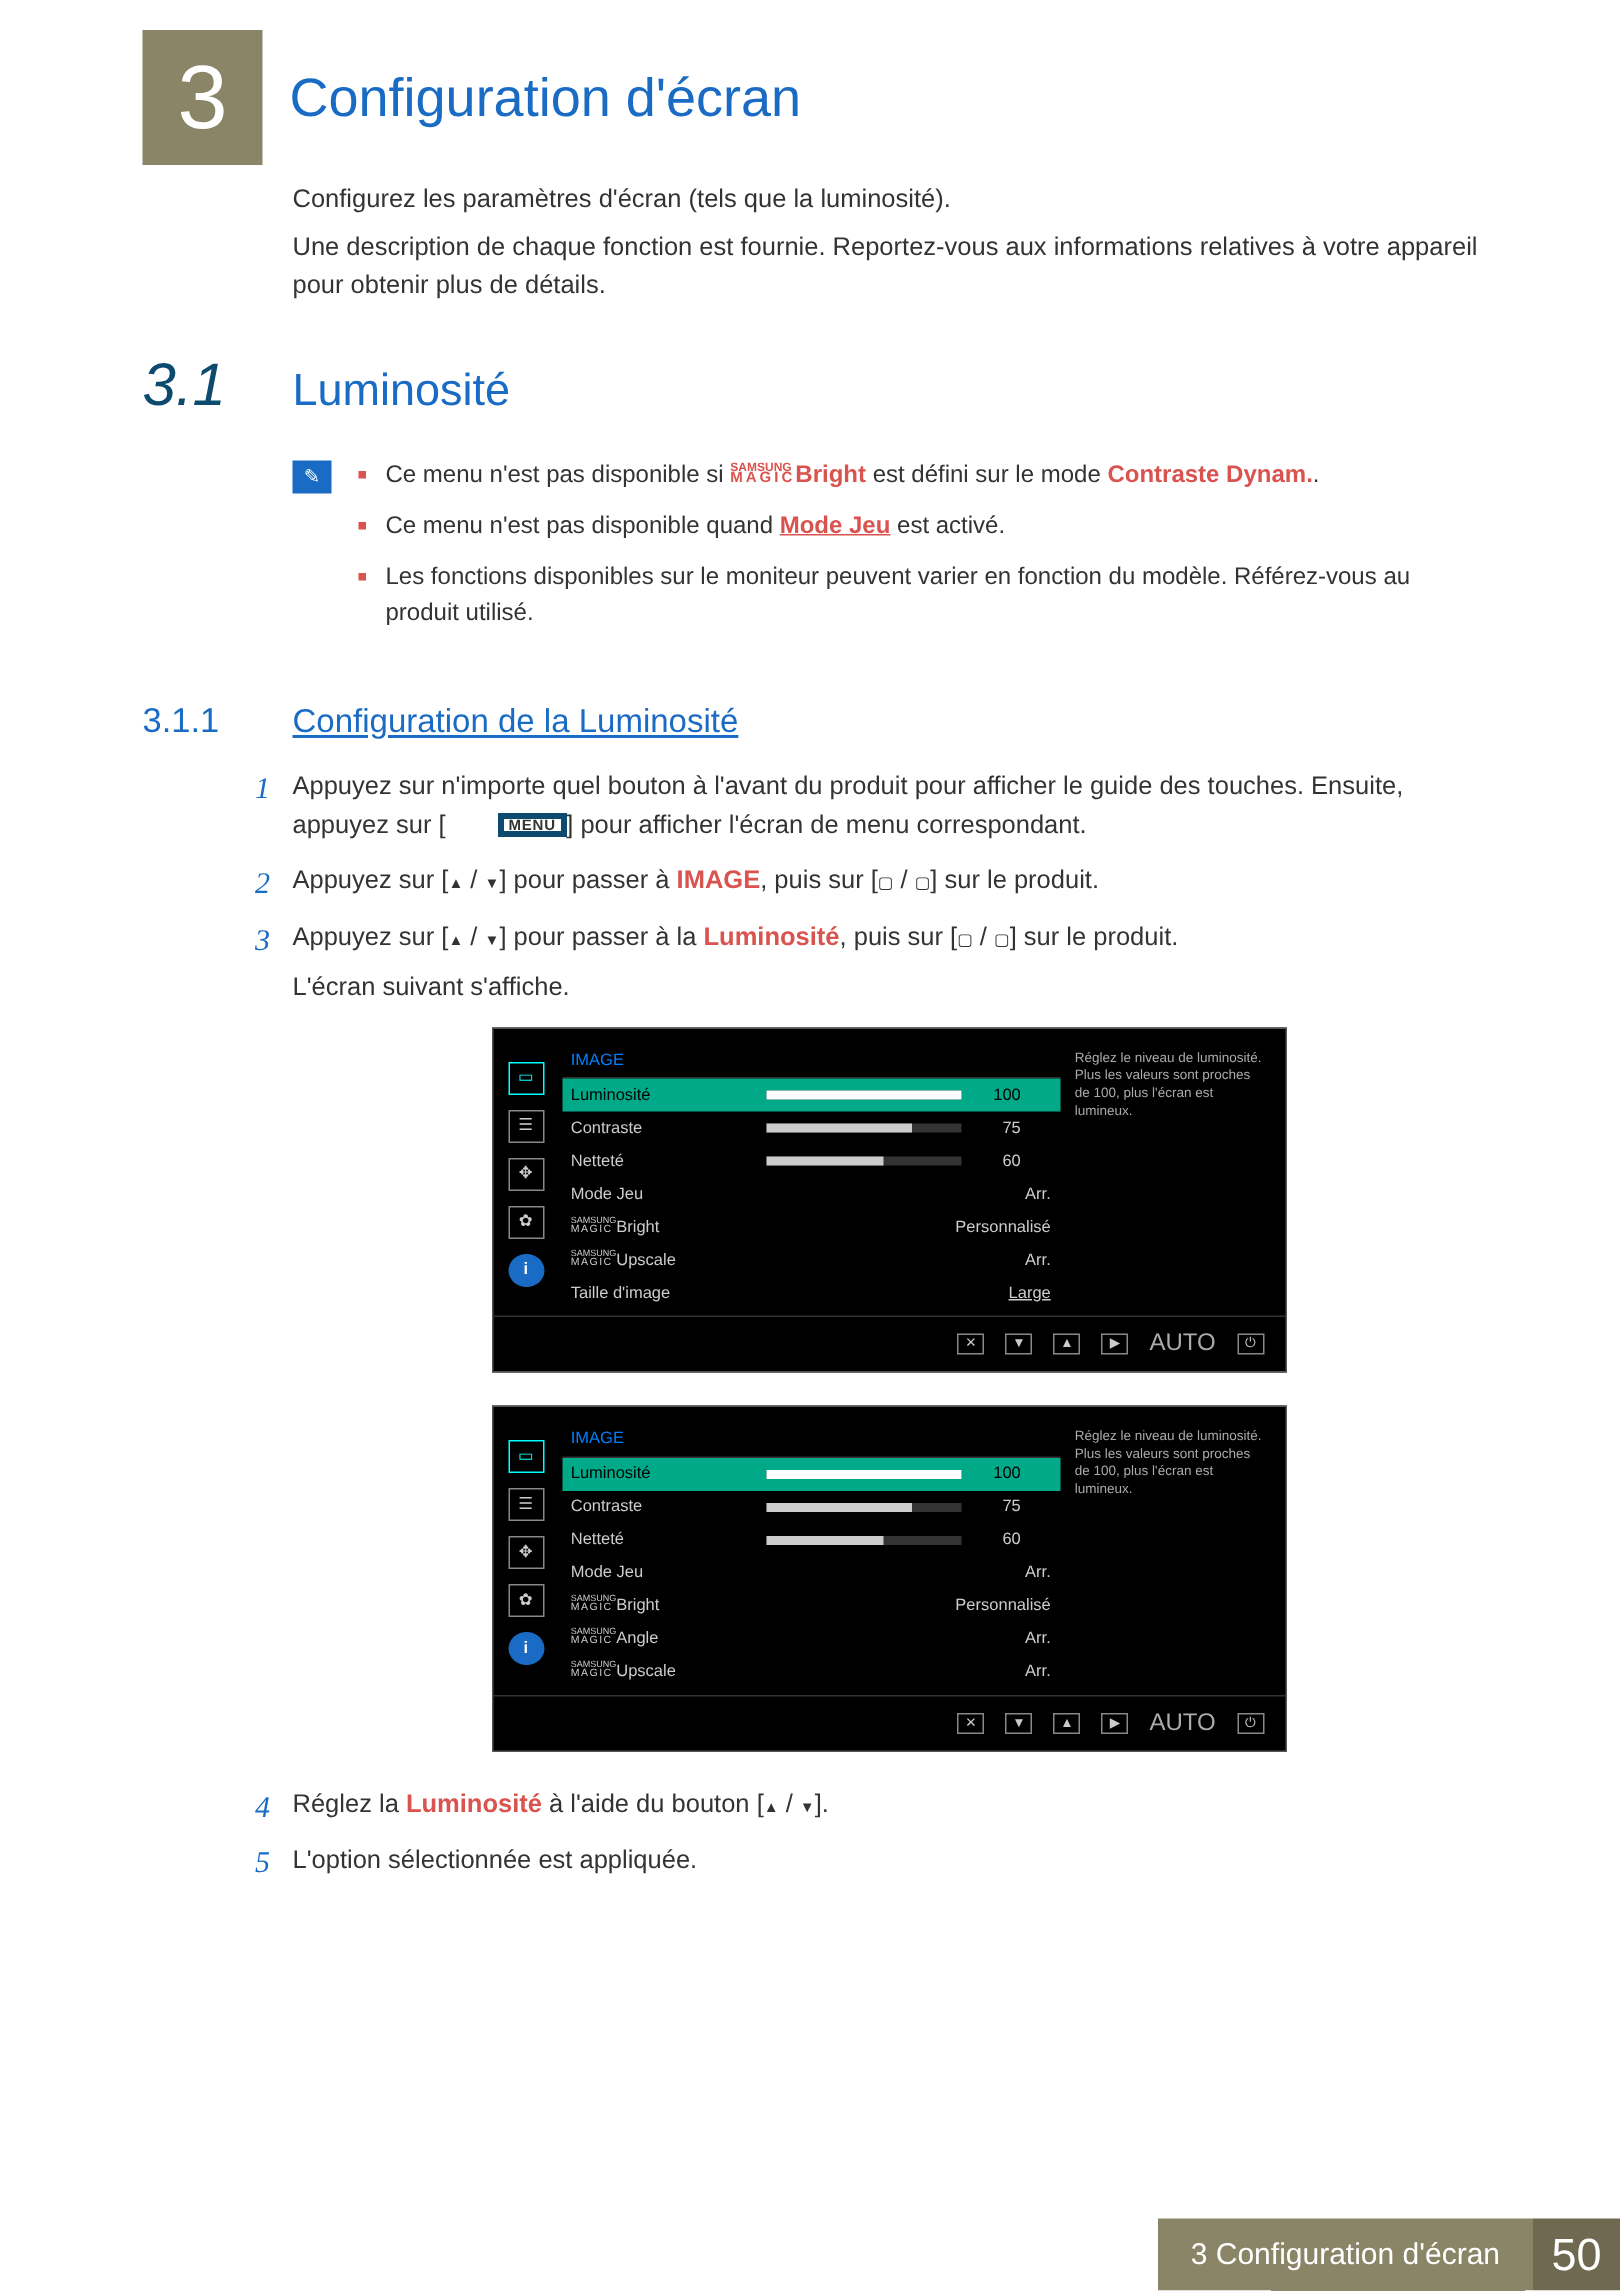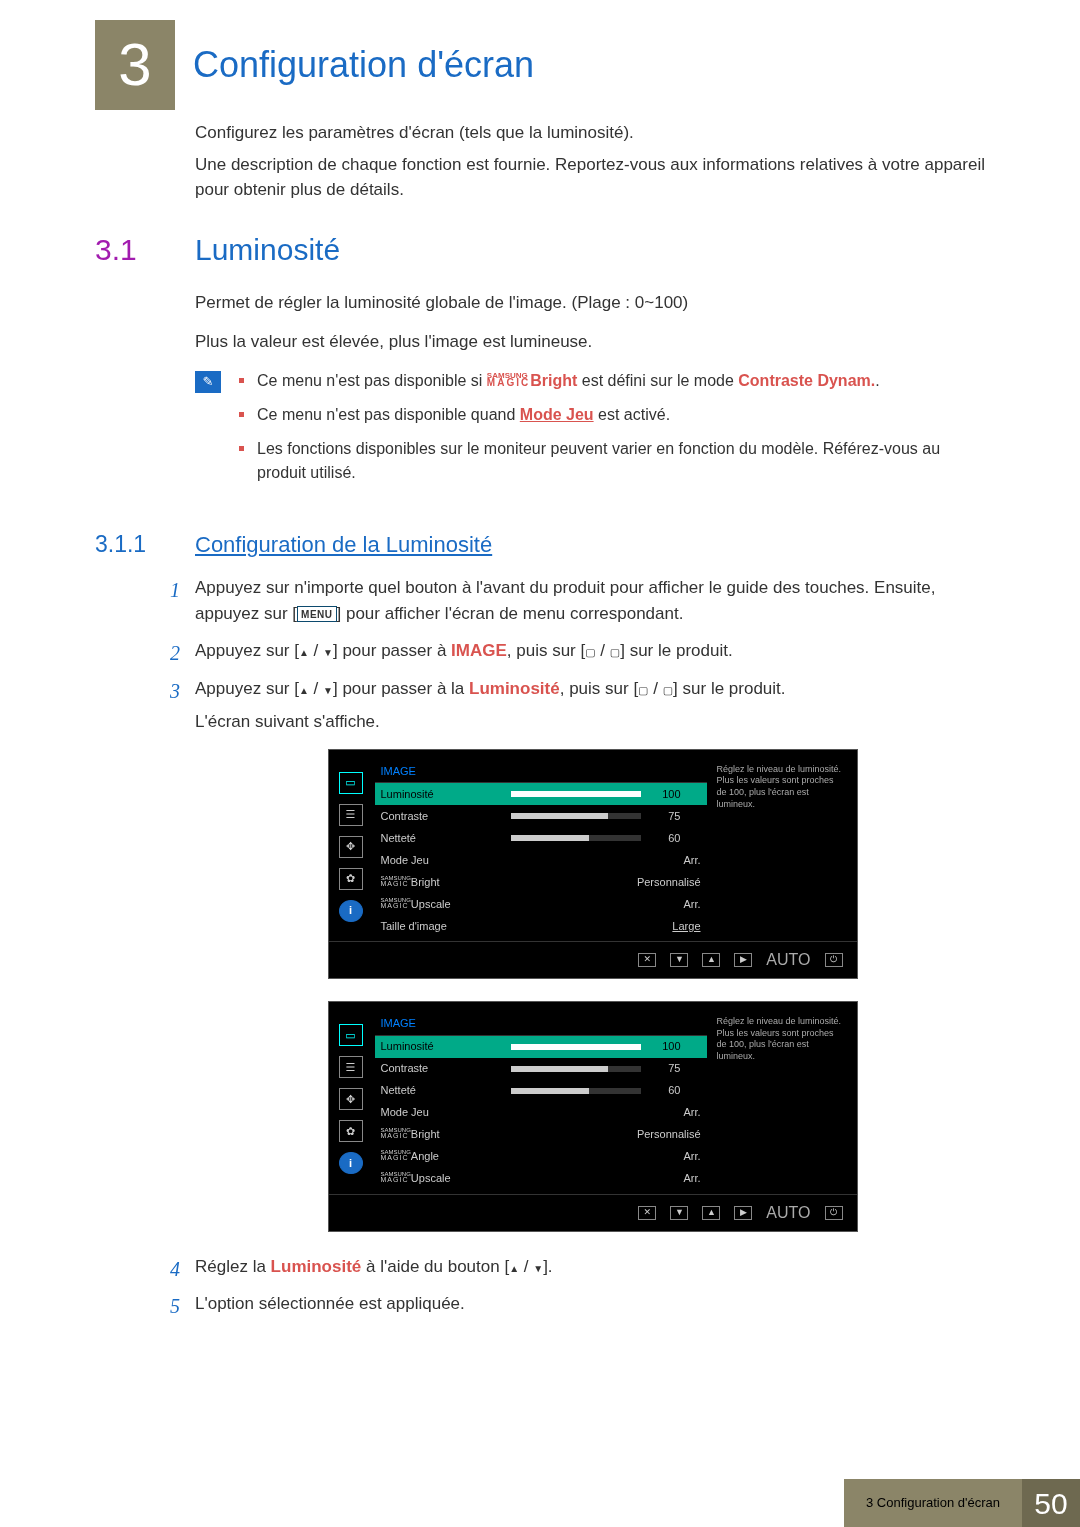--- a/index.html
+++ b/index.html
@@ -34,21 +34,21 @@
     margin-right: 18px;
   }
   .chapter-title {
     color: #1a6bc4;
     font-size: 36px;
     font-weight: 400;
   }
   .intro-text { margin-left: 100px; margin-bottom: 20px;}
   .intro-text p { margin-bottom: 6px; }
   .section-h2 { display: flex; align-items: baseline; margin: 24px 0 18px 0; }
-  .section-num { color: #a21caf; font-size: 30px; font-weight: 400; width: 100px;}
+  .section-num { color: #0c4a6e; font-size: 40px; font-weight: 400; width: 100px; font-style: italic;}
   .section-title { color: #1a6bc4; font-size: 30px; font-weight: 400; }
   .body-block { margin-left: 100px; }
   .body-block p { margin-bottom: 14px; }
   .note-box { display: flex; margin: 12px 0 18px 100px; }
   .note-icon {
     width: 26px; height: 22px; background: #1a6bc4;
     display: inline-flex; align-items: center; justify-content: center;
     color: #fff; font-size: 13px; flex-shrink: 0; margin-right: 18px;
     margin-top:2px;
   }
@@ -64,22 +64,22 @@
   .samsung-magic { font-size: 10px; letter-spacing: 2px; vertical-align: baseline; position:relative; display:inline-block; line-height:0.7;}
   .samsung-magic .top {font-size:8px; letter-spacing:0;}
   .sub-h3 { display:flex; align-items:baseline; margin: 18px 0 14px 0;}
   .sub-num { color:#1a6bc4; font-size:23px; width:100px;margin-top:14px;}
   .sub-title { color:#1a6bc4; font-size:22px;text-decoration:underline;}
   ol.steps { list-style:none; counter-reset: step; margin-left:75px;}
   ol.steps > li { position:relative; padding-left:25px; margin-bottom:12px;}
   ol.steps > li > .num { position:absolute; left:0; top:0; color:#1a6bc4; font-style:italic; font-size:20px; font-family: Georgia, serif;}
   .btn-box {
     display:inline-flex; align-items:center; justify-content:center;
-    border:1px solid #0c4a6e; padding:0 3px; font-size:10px; height:16px;
-    vertical-align:middle; font-weight:bold; letter-spacing:0.5px;
+    border:4px solid #0c4a6e; padding:0 3px; font-size:10px; height:16px;
+    vertical-align:middle; font-weight:bold; letter-spacing:0.5px;margin-left:35px;
   }
   .arrow-up::before { content:"▲"; font-size:10px;}
   .arrow-down::before { content:"▼"; font-size:10px;}
   .screen-enter::before { content:"▢"; font-size:11px;}
 
   
   .osd { width: 530px; margin: 14px auto 22px auto; background:#000; border:1px solid #555;}
   .osd-inner { display:flex; padding:10px 10px 4px 10px; }
   .osd-left { width:36px; display:flex; flex-direction:column; gap:10px; padding-top:12px;}
   .osd-left .osd-ic { width:24px; height:22px; border:1px solid #888; display:flex; align-items:center; justify-content:center; color:#ccc; font-size:11px;}
@@ -99,21 +99,21 @@
   .osd-foot .fbtn { width:18px; height:14px; border:1px solid #888; color:#ccc; font-size:9px; display:flex; align-items:center; justify-content:center;}
   .osd-foot .auto { color:#aaa; font-size:16px;}
   .sm-magic { font-size:7px; letter-spacing:1px; line-height:0.8; display:inline-block;}
   .sm-magic .t{font-size:6px; letter-spacing:0;}
 
   
   .footer {
     position:absolute; bottom:0; left:0; right:0; height:48px;
     display:flex; justify-content:flex-end; align-items:stretch;
   }
-  .footer-label { background:#8b8568; color:#000000; font-size:13px; display:flex; align-items:center; padding:12px 22px;}
+  .footer-label { background:#8b8568; color:#ffffff; font-size:20px; display:flex; align-items:center; padding:12px 22px;}
   .footer-num { background:#6e6950; color:#fff; font-size:30px; font-weight:300; display:flex; align-items:center; width:58px; justify-content:center;}
 </style>
 </head>
 <body>
 
 <div class="page">
 
   <div class="chapter-header">
     <div class="chapter-num">3</div>
     <div class="chapter-title">Configuration d'écran</div>
@@ -122,24 +122,20 @@
   <div class="intro-text">
     <p>Configurez les paramètres d'écran (tels que la luminosité).</p>
     <p>Une description de chaque fonction est fournie. Reportez-vous aux informations relatives à votre appareil pour obtenir plus de détails.</p>
   </div>
 
   <div class="section-h2">
     <div class="section-num">3.1</div>
     <div class="section-title">Luminosité</div>
   </div>
 
-  <div class="body-block">
-    <p>Permet de régler la luminosité globale de l'image. (Plage : 0~100)</p>
-    <p>Plus la valeur est élevée, plus l'image est lumineuse.</p>
-  </div>
 
   <div class="note-box">
     <span class="note-icon"></span>
     <ul class="note-list">
       <li>
         <span>Ce menu n'est pas disponible si </span><span class="samsung-magic orange"><span class="top">SAMSUNG</span><br><span>MAGIC</span></span><span class="orange">Bright</span><span> est défini sur le mode </span><span class="orange">Contraste Dynam.</span><span>.</span>
       </li>
       <li>
         <span>Ce menu n'est pas disponible quand </span><span class="orange underline">Mode Jeu</span><span> est activé.</span>
       </li>

